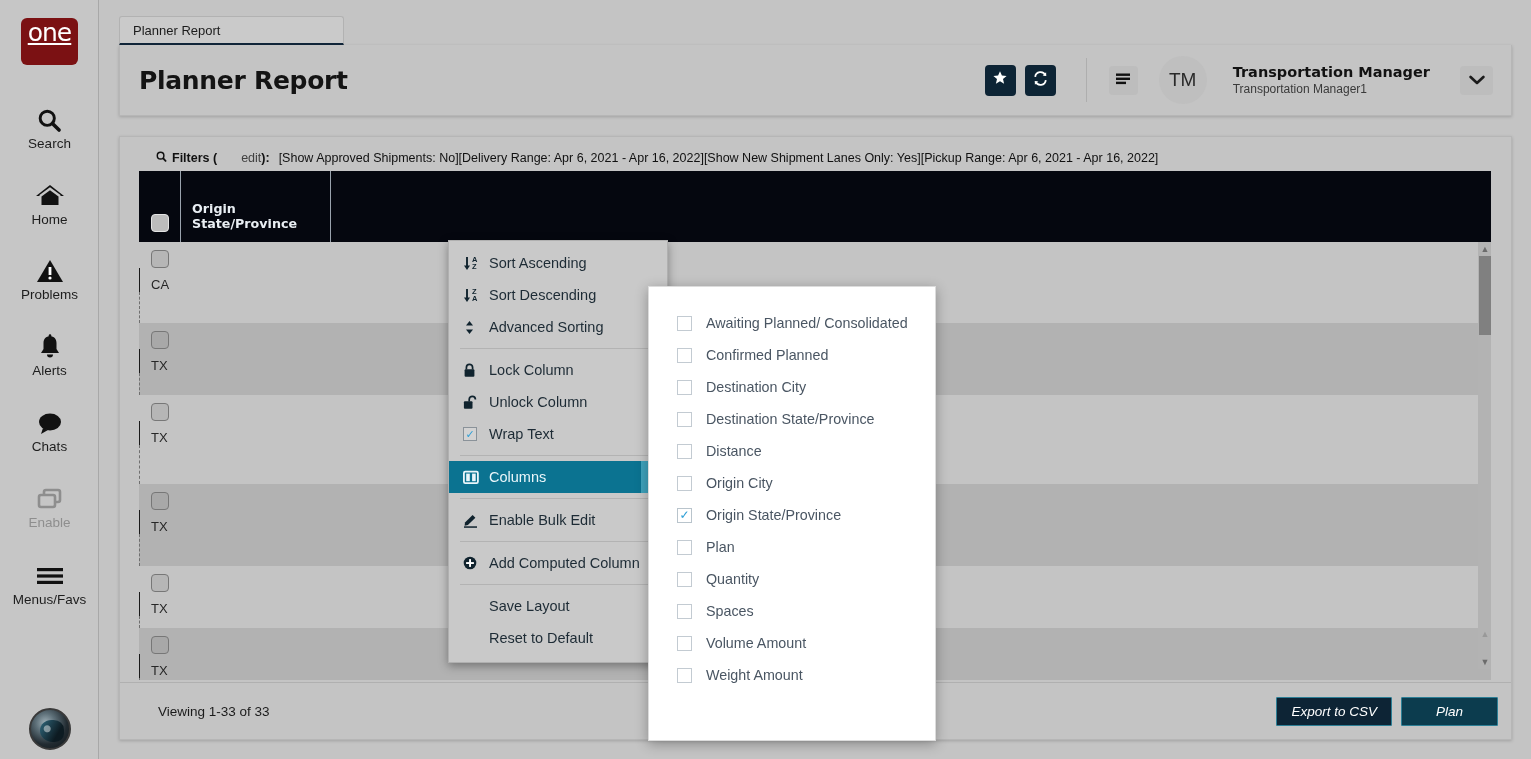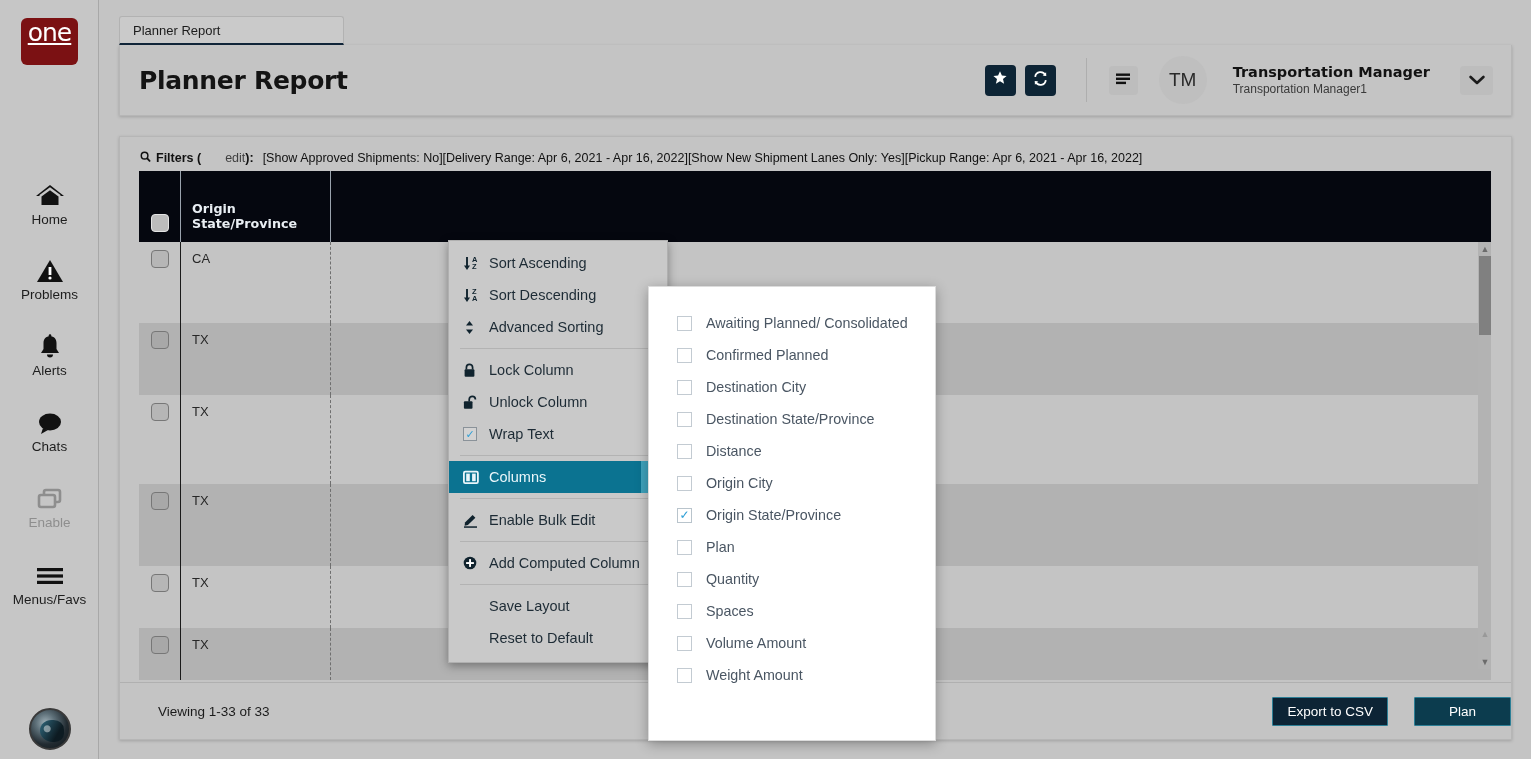--- a/index.html
+++ b/index.html
@@ -90,21 +90,21 @@
     margin-left: 30px; margin-right: 18px; cursor: pointer;
   }
 
   
   #card {
     position: absolute; left: 119px; top: 136px; width: 1393px; height: 604px;
     background: #c4c4c4; border: 1px solid #b6b6b6;
     box-shadow: 0 1px 3px rgba(0,0,0,.18);
   }
   #filters {
-    position: absolute; left: 20px; top: 13px; display: flex; align-items: flex-end;
+    position: absolute; left: 36px; top: 13px; display: flex; align-items: flex-end;
     font-size: 12.5px; color: #111; white-space: nowrap;
   }
   #filters .fico { font-size: 13px; margin-right: 5px; position: relative; top: 1px; }
   #filters .flabel { font-weight: bold; }
   #filters .fedit { color: #404040; cursor: pointer; margin-left: 24px; }
   #filters .fvalue { margin-left: 9px; }
 
   
   #grid { position: absolute; left: 19px; top: 34px; width: 1352px; height: 509px; overflow: hidden; }
   #thead {
@@ -117,21 +117,21 @@
     display: flex; align-items: flex-end; padding: 0 0 11px 11px;
     color: #e9eef3; font-size: 12.7px; font-weight: bold;
     font-family: "DejaVu Sans", sans-serif;
   }
   #thead .th-rest { flex: 1; border-left: 1px solid #9aa3ad; height: 100%; }
   .hd-chk {
     width: 18px; height: 18px; border-radius: 4px;
     background: #bcbcbc; border: 1px solid #e4e4e4;
   }
   #tbody { position: relative; width: 100%; height: 438px; }
-  .trow { display: flex; position: relative; }
+  .trow { display: flex; position: relative; flex-direction: column; }
   .trow.odd  { background: #c4c4c4; }
   .trow.even { background: #b2b2b2; }
   .trow .td-check { width: 41px; padding: 8px 0 0 0; display: flex; justify-content: center; }
   .trow .td-col1 {
     width: 150px; border-left: 1px solid #1a1a1a; padding: 9px 0 0 11px;
     font-size: 13px; color: #272727;
   }
   .trow .td-rest { flex: 1; border-left: 1px dashed #6f6f6f; }
   .rw-chk {
     width: 18px; height: 18px; border-radius: 4px;
@@ -155,21 +155,21 @@
   #vscroll .sb-dn { bottom: 0; }
   #vscroll .sb-mid { bottom: 28px; color: #999; }
 
   
   #footer {
     position: absolute; left: 0; bottom: 0; width: 100%; height: 57px;
     border-top: 1px solid #b0b0b0;
     display: flex; align-items: center;
   }
   #viewing { margin-left: 38px; font-size: 13.5px; color: #1b1b1b; }
-  #footer-actions { margin-left: auto; display: flex; gap: 26px; }
+  #footer-actions { margin-left: auto; margin-right: 13px; display: flex; gap: 9px; font-style: italic; }
   .act-btn {
     height: 29px; background: #0d2435; border: 1px solid #2c7f96; color: #fff;
     font-size: 13.5px; display: flex; align-items: center; justify-content: center;
     padding: 0 14px; cursor: pointer; border-radius: 1px;
   }
   .act-btn.primary { background: #0c3c4e; padding: 0 34px; }
 
   
   #ctxmenu {
     position: absolute; left: 448px; top: 240px; width: 220px;
@@ -223,20 +223,29 @@
 </head>
 <body>
 
 <div id="app">
 
   <div id="rail">
     <div id="logo">
       <span>one</span>
     </div>
 
+    <div class="rail-item" style="top:105px">
+      <span class="ricon">
+        <svg width="27" height="27" viewBox="0 0 24 24">
+            <circle cx="10" cy="10" r="6.3" fill="none" stroke="#111" stroke-width="2.6"></circle>
+            <line x1="14.6" y1="14.6" x2="20.5" y2="20.5" stroke="#111" stroke-width="3.2" stroke-linecap="round"></line>
+          </svg>
+      </span>
+      <span class="rlabel">Search</span>
+    </div>
 
     <div class="rail-item" style="top:181px">
       <span class="ricon">
         <svg width="30" height="26" viewBox="0 0 30 26">
             <path d="M15 2 L29 13 L25.5 13 L25.5 12 L15 4.2 L4.5 12 L4.5 13 L1 13 Z" fill="#111"></path>
             <path d="M6.5 13.5 L15 7.2 L23.5 13.5 L23.5 22 L6.5 22 Z" fill="#111"></path>
           </svg>
       </span>
       <span class="rlabel">Home</span>
     </div>

